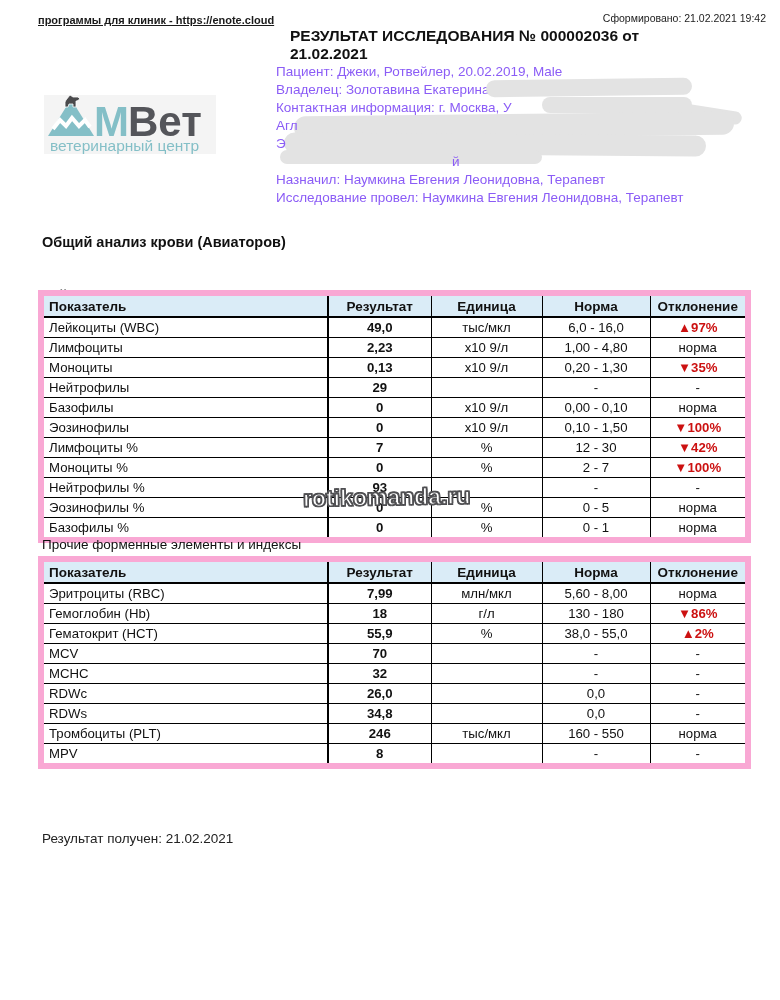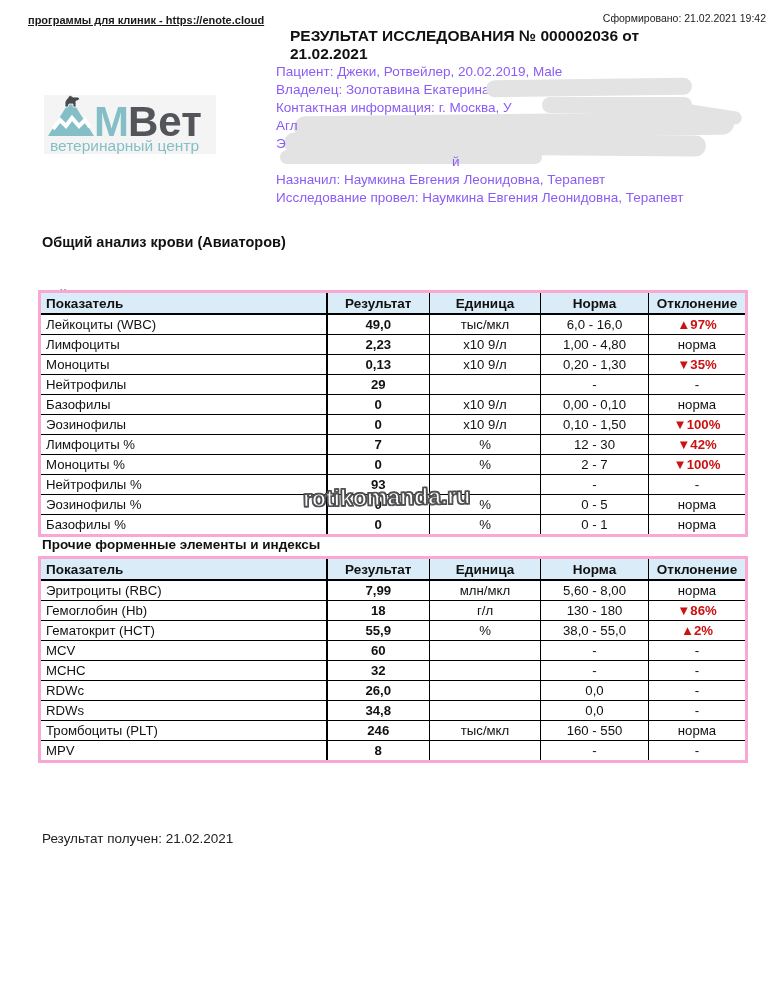--- a/index.html
+++ b/index.html
@@ -2,21 +2,21 @@
 <html><head>
 <meta charset="utf-8">
 <style>
   html,body{margin:0;padding:0;background:#ffffff;}
   .page{
     position:relative;width:780px;height:1000px;background:#ffffff;overflow:hidden;
     font-family:"Liberation Sans","DejaVu Sans",sans-serif;color:#1a1a1a;
   }
   
   .top-link{
-    position:absolute;left:28px;top:14px;font-size:11px;font-weight:bold;
+    position:absolute;left:38px;top:14px;font-size:11px;font-weight:bold;
     text-decoration:underline;color:#1a1a1a;text-align:center;
   }
   .generated{
     position:absolute;right:14px;top:12px;font-size:10.5px;color:#222;
   }
   
   .title{
     position:absolute;left:290px;top:27px;width:402px;
     font-size:15.5px;font-weight:bold;line-height:17.5px;color:#111;
   }
@@ -35,34 +35,34 @@
   .b3{left:18px;top:51px;width:440px;height:23px;border-radius:14px;transform:rotate(-.6deg);}
   .b3t{left:408px;top:45px;width:58px;height:13px;transform:rotate(9deg);}
   .b4{left:8px;top:71px;width:422px;height:21px;border-radius:14px;transform:rotate(.4deg);}
   .b5{left:4px;top:87px;width:262px;height:14px;}
   .frag-ol{position:absolute;left:422px;top:44px;z-index:1;font-size:13px;}
   
   .logo{position:absolute;left:44px;top:92px;}
   
   .section-title{position:absolute;left:42px;top:234px;font-size:14.5px;font-weight:bold;color:#111;}
   .table-label-1{position:absolute;left:42px;top:287px;font-size:13.5px;font-weight:bold;color:#111;}
-  .table-label-2{position:absolute;left:42px;top:537px;font-size:13.5px;font-weight:bold;color:#111;}
+  .table-label-2{position:absolute;left:42px;top:537px;font-size:13.5px;font-weight:normal;color:#111;}
   .footer-line{position:absolute;left:42px;top:831px;font-size:13.5px;color:#222;}
   
   .tbl{position:absolute;left:38px;border-collapse:collapse;table-layout:fixed;width:707px;
        font-size:13.2px;color:#111;}
   .tbl-1{top:290px;}
   .tbl-2{top:556px;}
   .tbl th,.tbl td{border:1.6px solid #000;padding:0 5px;height:19px;line-height:19px;
        overflow:hidden;white-space:nowrap;}
   .tbl th{background:#daecf7;font-weight:bold;height:20px;text-align:center;
        border-bottom-width:2.4px;font-size:13.5px;}
   .tbl th:first-child{text-align:left;}
   .tbl th:first-child,.tbl td:first-child{border-right-width:2.6px;}
-  .tbl{border:3px solid #f9a8d4;}
+  .tbl{border:6px solid #f9a8d4;}
   .tbl td.c{text-align:center;}
   .tbl td.result{text-align:center;font-weight:bold;}
   .tbl td.dev-red{color:#cc1111;font-weight:bold;}
   
   .watermark{
     position:absolute;left:303px;top:484px;z-index:5;
     font-size:23px;font-weight:bold;letter-spacing:0;
     color:#ffffff;-webkit-text-stroke:1.3px #4f4f52;
     text-shadow:0 0 1px #4f4f52,1px 1px 0 #4f4f52,-1px -1px 0 #4f4f52,1px -1px 0 #4f4f52,-1px 1px 0 #4f4f52;
     transform:rotate(-1deg);
@@ -247,21 +247,21 @@
         </tr>
         <tr>
           <td>Гематокрит (HCT)</td>
           <td class="result">55,9</td>
           <td class="c">%</td>
           <td class="c">38,0 - 55,0</td>
           <td class="c dev-red">▲2%</td>
         </tr>
         <tr>
           <td>MCV</td>
-          <td class="result">60</td>
+          <td class="result">70</td>
           <td class="c"></td>
           <td class="c">-</td>
           <td class="c">-</td>
         </tr>
         <tr>
           <td>MCHC</td>
           <td class="result">32</td>
           <td class="c"></td>
           <td class="c">-</td>
           <td class="c">-</td>

